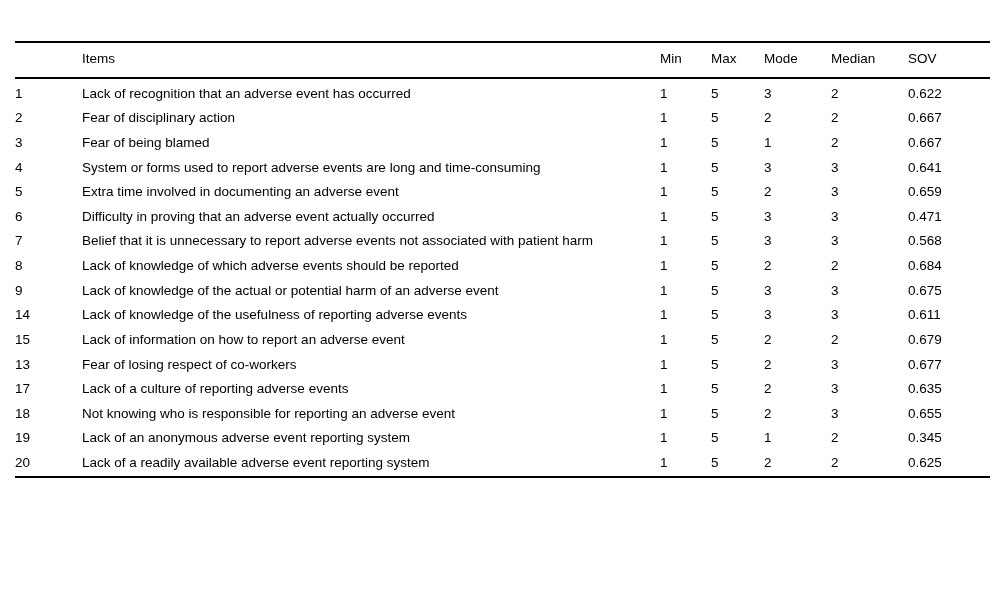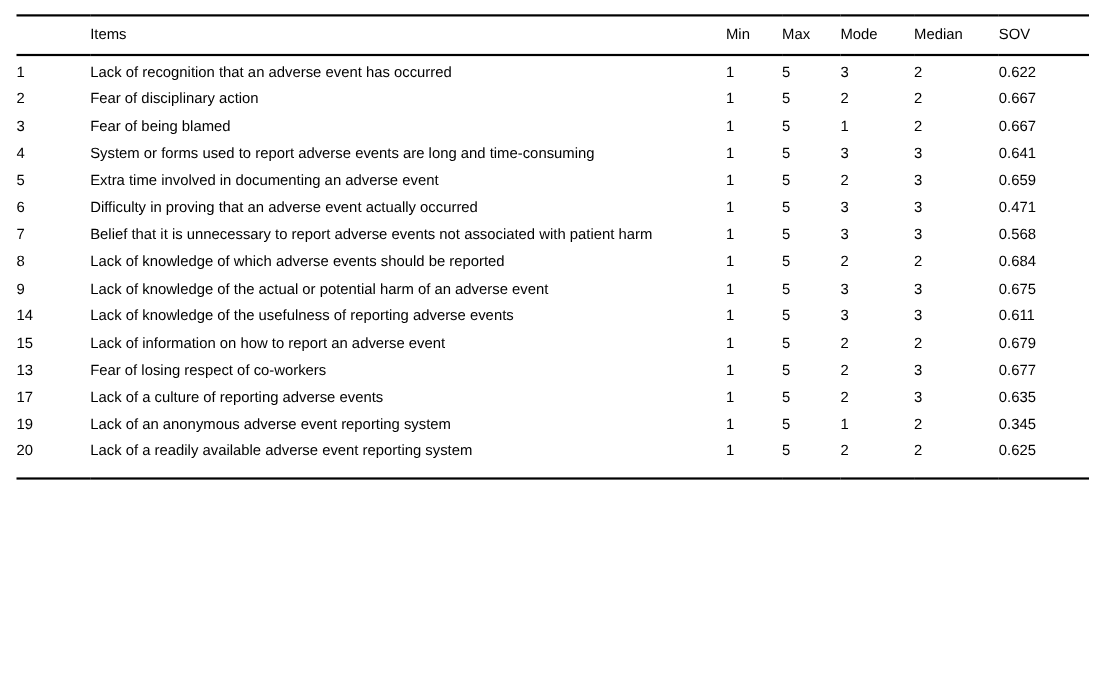--- a/index.html
+++ b/index.html
@@ -18,20 +18,21 @@
     height: 614px;
     box-sizing: border-box;
     padding: 13px 10px 0 15px;
     background: #ffffff;
     overflow: hidden;
   }
   table.data-table {
     border-collapse: collapse;
     width: 975px;
     table-layout: fixed;
+    margin-top: 28px;
   }
   thead tr {
     border-top: 2px solid #000000;
     border-bottom: 2px solid #000000;
   }
   tbody {
     border-bottom: 2px solid #000000;
   }
   th, td {
     text-align: left;
@@ -43,21 +44,21 @@
     overflow: hidden;
   }
   th {
     padding-top: 7px;
     padding-bottom: 8px;
   }
   tbody tr:first-child td {
     padding-top: 6px;
   }
   tbody tr:last-child td {
-    padding-bottom: 14px;
+    padding-bottom: 3px;
   }
 </style>
 </head>
 <body>
 
 <div class="page">
   <table class="data-table">
     <colgroup>
       <col style="width:67px">
       <col style="width:578px">
@@ -190,20 +191,29 @@
         <tr>
           <td>17</td>
           <td>Lack of a culture of reporting adverse events</td>
           <td>1</td>
           <td>5</td>
           <td>2</td>
           <td>3</td>
           <td>0.635</td>
         </tr>
         <tr>
+          <td>18</td>
+          <td>Not knowing who is responsible for reporting an adverse event</td>
+          <td>1</td>
+          <td>5</td>
+          <td>2</td>
+          <td>3</td>
+          <td>0.655</td>
+        </tr>
+        <tr>
           <td>19</td>
           <td>Lack of an anonymous adverse event reporting system</td>
           <td>1</td>
           <td>5</td>
           <td>1</td>
           <td>2</td>
           <td>0.345</td>
         </tr>
         <tr>
           <td>20</td>

